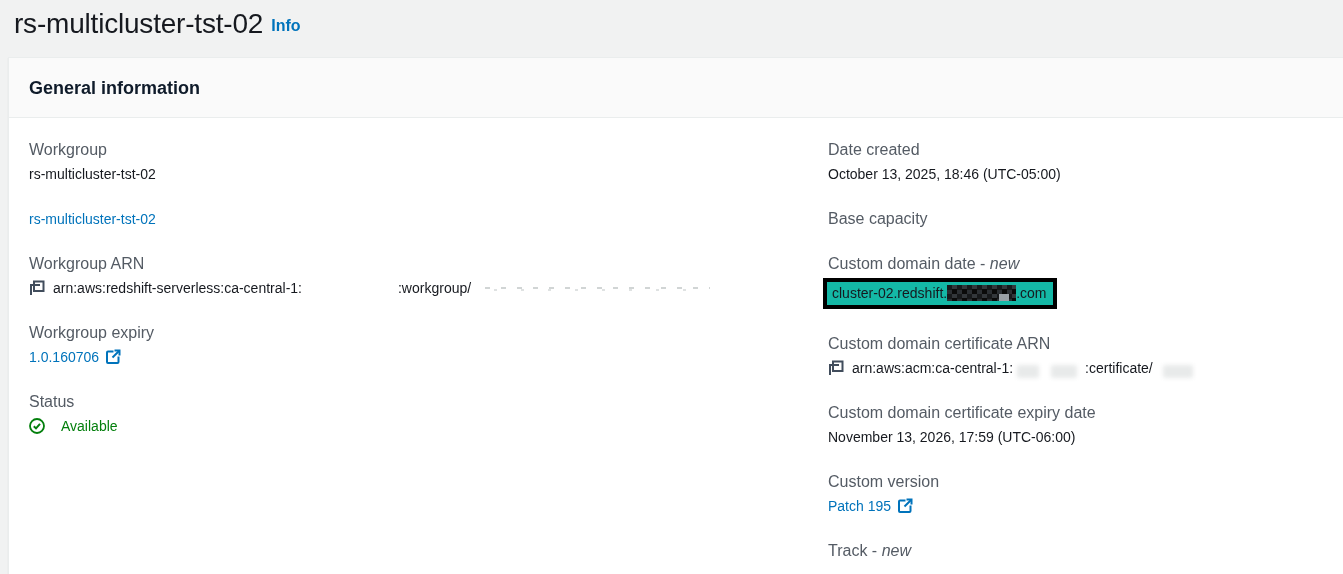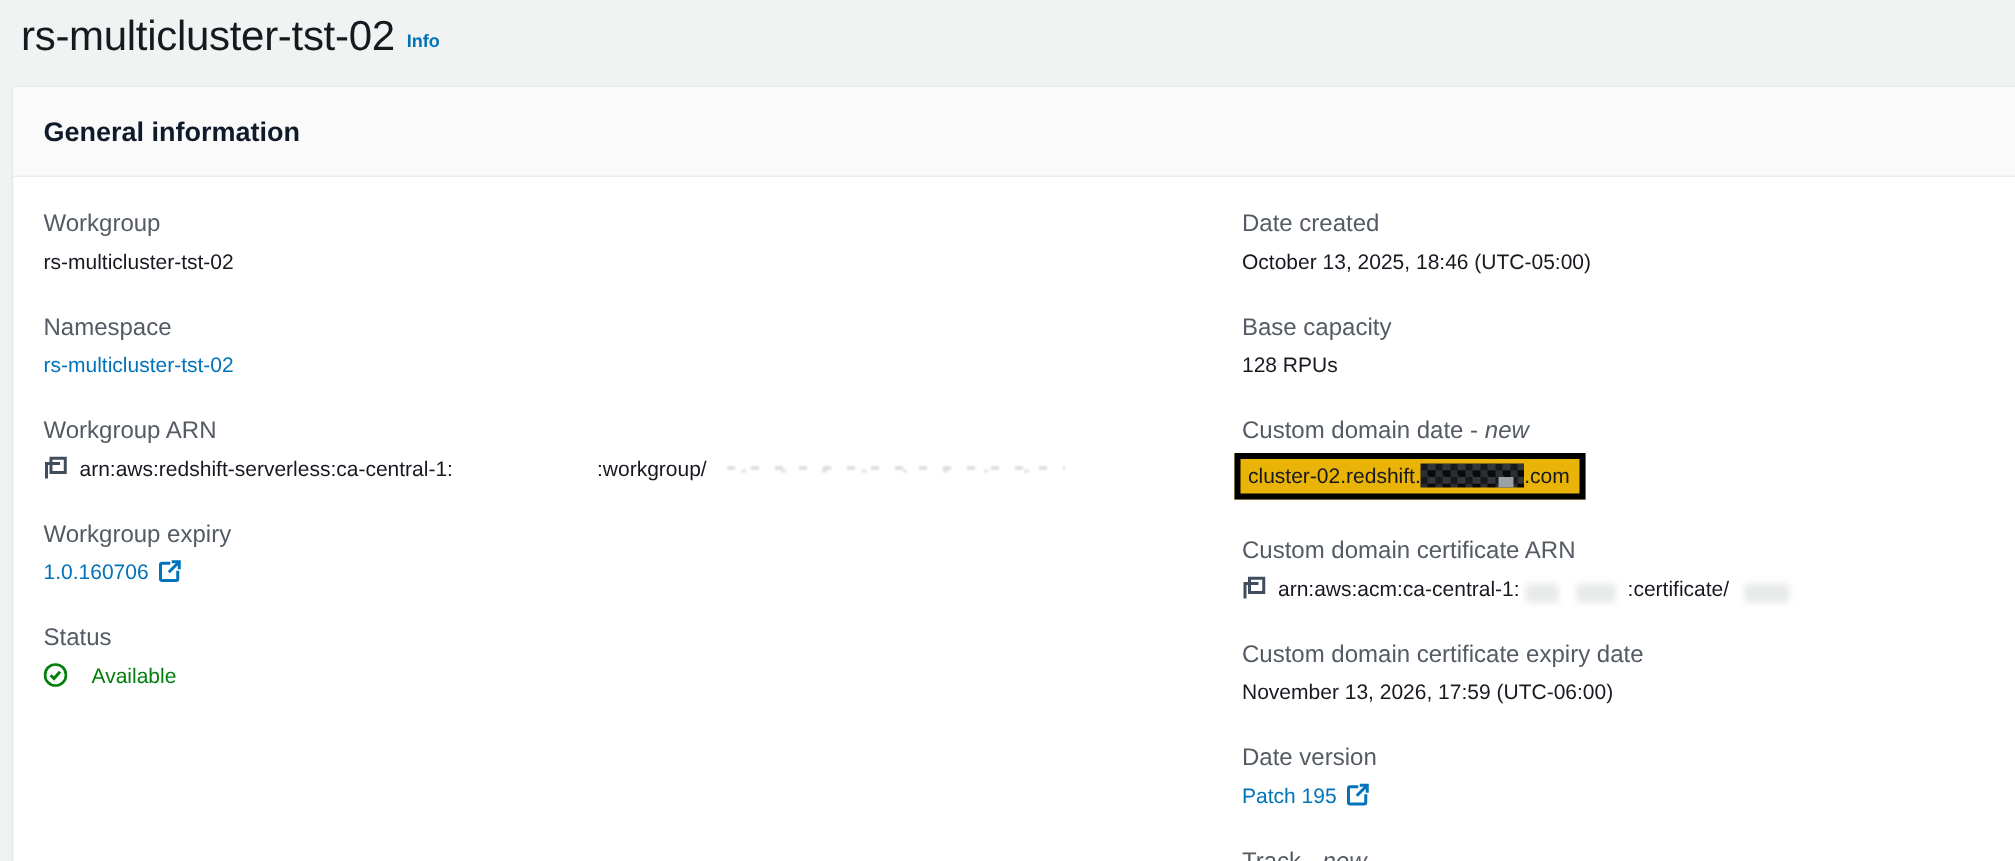--- a/index.html
+++ b/index.html
@@ -6,21 +6,21 @@
   html,body { width:1343px; height:574px; overflow:hidden; }
   body {
     font-family:"Liberation Sans","DejaVu Sans",sans-serif;
     background:#f1f2f2;
     color:#16191f;
   }
 
   
   .page-header { padding:8px 0 0 14px; display:flex; align-items:baseline; gap:8px; }
   .page-title { font-size:28px; font-weight:400; color:#16191f; letter-spacing:-0.2px; }
-  .info-link { font-size:12px; font-weight:700; color:#0073bb; text-decoration:none; cursor:pointer; position:relative; top:-2px; }
+  .info-link { font-size:16px; font-weight:700; color:#0073bb; text-decoration:none; cursor:pointer; position:relative; top:-2px; }
 
   
   .card {
     position:absolute; left:8px; top:57px; width:1337px; height:560px;
     background:#ffffff;
     border:1px solid #eaeded; border-right:none; border-bottom:none;
     box-shadow:0 1px 1px rgba(0,28,36,.1);
   }
   .card-header {
     background:#fafafa;
@@ -60,21 +60,21 @@
     display:inline-block; height:13px; border-radius:2px;
     background:#e8eaea; filter:blur(2px);
   }
   .rl-a { width:22px; margin-left:4px; }
   .rl-b { width:26px; margin-left:12px; margin-right:8px; }
   .rl-c { width:30px; margin-left:10px; }
 
   
   .highlight-box {
     display:inline-flex; align-items:center;
-    border:4px solid #000; background:#eab308;
+    border:4px solid #000; background:#14b8a6;
     padding:2px 6px 3px 5px; margin-left:-5px;
     font-size:14px; line-height:18px; color:#16191f;
   }
   .redact-pixel {
     display:inline-block; width:69px; height:16px; vertical-align:-3px;
     background:
       linear-gradient(#9aa0a6 0 0) 52px 9px / 10px 7px no-repeat,
       conic-gradient(from 90deg,#0a0a0a 25%,#2b2f33 0 50%,#17191b 0 75%,#33373b 0) 0 0 / 10px 9px;
   }
 
@@ -96,21 +96,20 @@
   <div class="card-body">
 
     <div class="col">
 
       <div class="field">
         <div class="field-label">Workgroup</div>
         <div class="field-value">rs-multicluster-tst-02</div>
       </div>
 
       <div class="field">
-        <div class="field-label">Namespace</div>
         <div class="field-value">
           <a class="link">rs-multicluster-tst-02</a>
         </div>
       </div>
 
       <div class="field">
         <div class="field-label">Workgroup ARN</div>
         <div class="field-value">
           <span class="icon">
             <svg width="16" height="16" viewBox="0 0 16 16" fill="none" stroke="#414d5c" stroke-width="2">
@@ -159,21 +158,20 @@
 
     <div class="col">
 
       <div class="field">
         <div class="field-label">Date created</div>
         <div class="field-value">October 13, 2025, 18:46 (UTC-05:00)</div>
       </div>
 
       <div class="field">
         <div class="field-label">Base capacity</div>
-        <div class="field-value">128 RPUs</div>
       </div>
 
       <div class="field">
         <div class="field-label"><span>Custom domain date - </span><em>new</em></div>
         <div class="field-value">
           <span class="highlight-box">
             <span>cluster-02.redshift.</span>
               <span class="redact-pixel"></span>
               <span>.com</span>
           </span>
@@ -198,21 +196,21 @@
           </span>
         </div>
       </div>
 
       <div class="field">
         <div class="field-label">Custom domain certificate expiry date</div>
         <div class="field-value">November 13, 2026, 17:59 (UTC-06:00)</div>
       </div>
 
       <div class="field">
-        <div class="field-label">Date version</div>
+        <div class="field-label">Custom version</div>
         <div class="field-value" style="gap:6px;">
           <a class="link">Patch 195</a>
           <span class="icon">
             <svg width="16" height="16" viewBox="0 0 16 16" fill="none" stroke="#0073bb" stroke-width="2">
               <path d="M8.5 2.5H3a1 1 0 0 0-1 1V13a1 1 0 0 0 1 1h9.5a1 1 0 0 0 1-1V7.5"></path>
               <path d="M7.5 8.5L14 2"></path>
               <path d="M9.5 1.5H14.5V6.5"></path>
             </svg>
           </span>
         </div>

